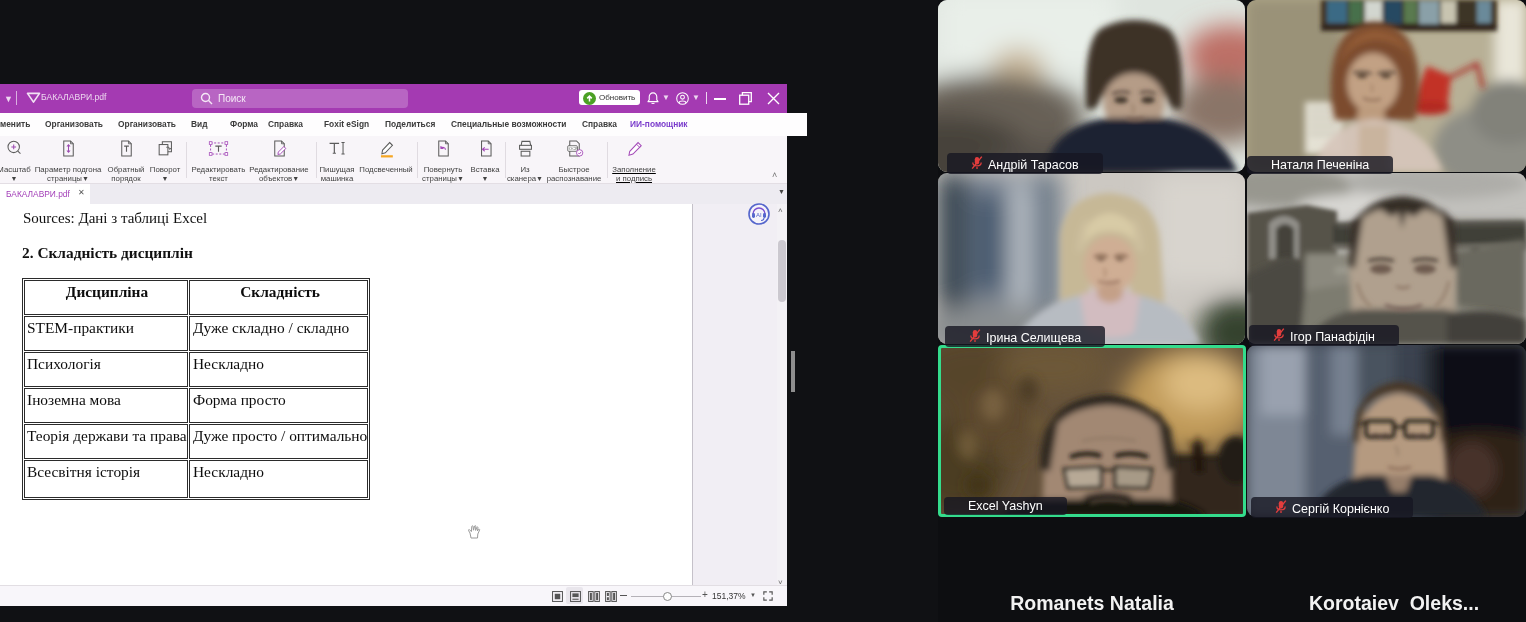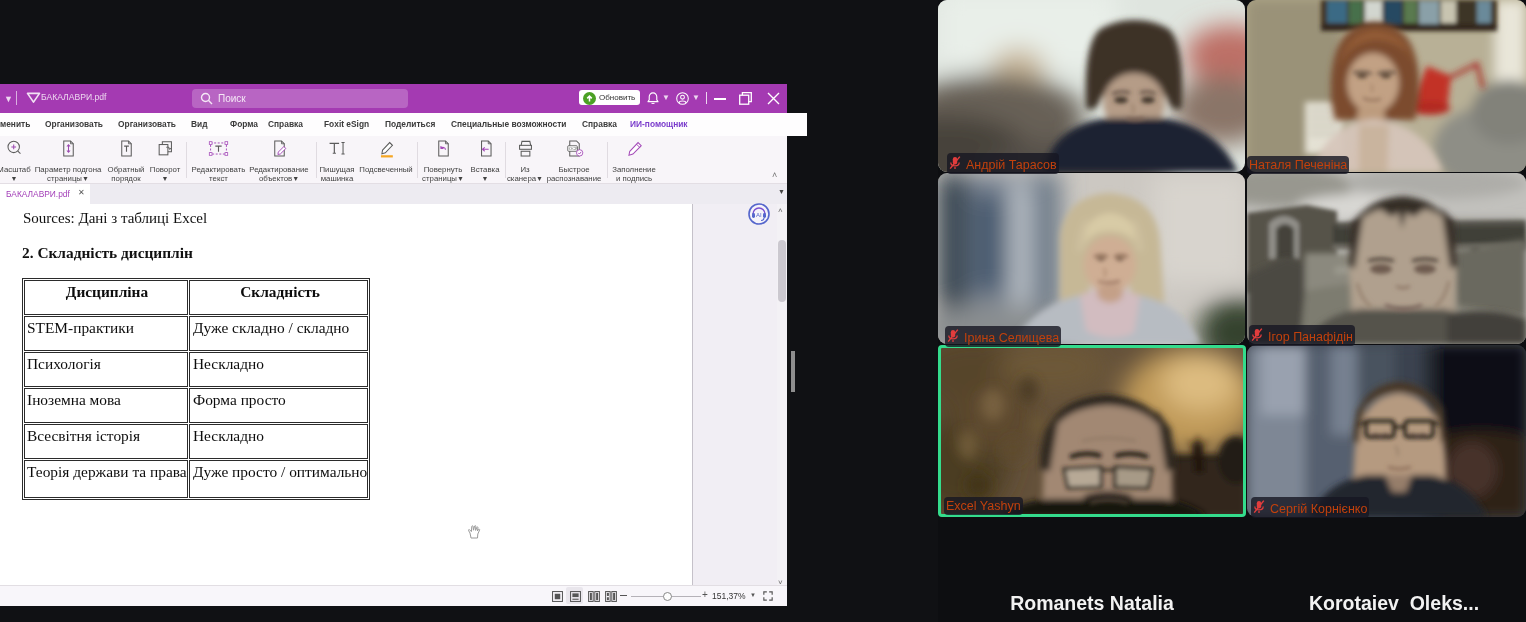--- a/index.html
+++ b/index.html
@@ -38,22 +38,22 @@
       white-space:nowrap;overflow:hidden;}
   #dtable td.c1{width:160px;}
   #dtable td.c2{width:174px;padding-left:3px;}
   #dtable tr:last-child td{height:34px;}
   #dtable tr.hdr td{text-align:center;font-weight:bold;}
   #statusbar{left:0;top:501px;width:787px;height:20px;background:#f8f6fa;border-top:1px solid #e2dee3;}
   
   #videos{left:938px;top:0;width:588px;height:622px;background:#0d0e11;}
   .vt{position:absolute;overflow:hidden;}
   .vt svg{position:absolute;left:0;top:0;}
-  .nlab{position:absolute;background:rgba(22,22,34,.8);border-radius:5px;color:#c2410c;
-     font-size:12.5px;line-height:14px;padding:2px 2px;white-space:nowrap;border-radius:4px;}
+  .nlab{position:absolute;background:rgba(22,22,34,.8);border-radius:5px;color:#ffffff;
+     font-size:12.5px;line-height:14px;padding:2px 24px;white-space:nowrap;border-radius:4px;}
   .nlab .mic{display:inline-block;margin-right:5px;position:relative;top:1px;}
   .bigname{position:absolute;color:#f2f2f2;font-size:19.5px;font-weight:bold;text-align:center;width:290px;}
 </style></head>
 <body>
 
 <div class="abs" id="pdfwin">
   <div class="abs" id="titlebar">
     <span class="abs wt" style="left:4px;top:10px;font-size:9px;">▼</span>
     <span class="abs" style="left:16px;top:7px;width:1px;height:14px;background:rgba(255,255,255,.6);"></span>
     <svg class="abs" style="left:26px;top:8px;" width="15" height="12" viewBox="0 0 16 13">
@@ -207,21 +207,21 @@
       <svg width="21" height="19" viewBox="0 0 26 24">
           <path d="M7 2.5 L15.5 2.5 L19 6 L19 21.5 L7 21.5 Z" fill="none" stroke="#5b5b5b" stroke-width="1.3"></path>
           <rect x="4.5" y="8.5" width="12" height="7" rx="1" fill="#fff" stroke="#5b5b5b" stroke-width="1.1"></rect>
           <text x="5.8" y="14" font-family="Liberation Sans" font-size="5.5" fill="#5b5b5b">OCR</text>
           <circle cx="19.5" cy="17.5" r="4" fill="#fff" stroke="#a44ab8" stroke-width="1.1"></circle>
           <path d="M17.8 17.5 L19.2 19 L21.4 16.3" stroke="#a44ab8" stroke-width="1.2" fill="none"></path>
         </svg>
       <div class="lbl">Быстрое<br>распознавание</div>
     </div>
     <div class="rsep" style="left:607px;"></div>
-    <div class="rit" style="left:601px;width:66px;">
+    <div class="rit" style="left:601px;width:66px;text-decoration:underline;">
       <svg width="19" height="19" viewBox="0 0 24 24">
           <path d="M6 15.5 L16.5 4.5 L20.5 8.5 L10 19 L5 20.5 Z" fill="#fff" stroke="#a44ab8" stroke-width="1.3"></path>
           <path d="M14.5 6.5 L18.5 10.5" stroke="#a44ab8" stroke-width="1.2"></path>
         </svg>
       <div class="lbl">Заполнение<br>и подпись</div>
     </div>
     <span class="abs" style="left:772px;top:34px;font-size:9px;color:#777;">˄</span>
   </div>
   <div class="abs" id="tabbar">
       <div class="abs" id="tab1">
@@ -246,26 +246,26 @@
             </tr>
         <tr>
               <td class="c1">Психологія</td>
               <td class="c2">Нескладно</td>
             </tr>
         <tr>
               <td class="c1">Іноземна мова</td>
               <td class="c2">Форма просто</td>
             </tr>
         <tr>
+              <td class="c1">Теорія держави та права</td>
+              <td class="c2">Дуже просто / оптимально</td>
+            </tr>
+        <tr>
               <td class="c1">Всесвітня історія</td>
               <td class="c2">Нескладно</td>
-            </tr>
-        <tr>
-              <td class="c1">Теорія держави та права</td>
-              <td class="c2">Дуже просто / оптимально</td>
             </tr>
       </tbody>
         </table>
     </div>
     <div class="abs" id="paste"></div>
     <div class="abs" id="vscroll"></div>
     <div class="abs" id="vthumb"></div>
     <span class="abs" style="left:778px;top:2px;font-size:8px;color:#666;">˄</span>
     <span class="abs" style="left:778px;top:374px;font-size:8px;color:#666;">˅</span>
     <svg class="abs" style="left:747px;top:-2px;" width="24" height="24" viewBox="0 0 24 24">

